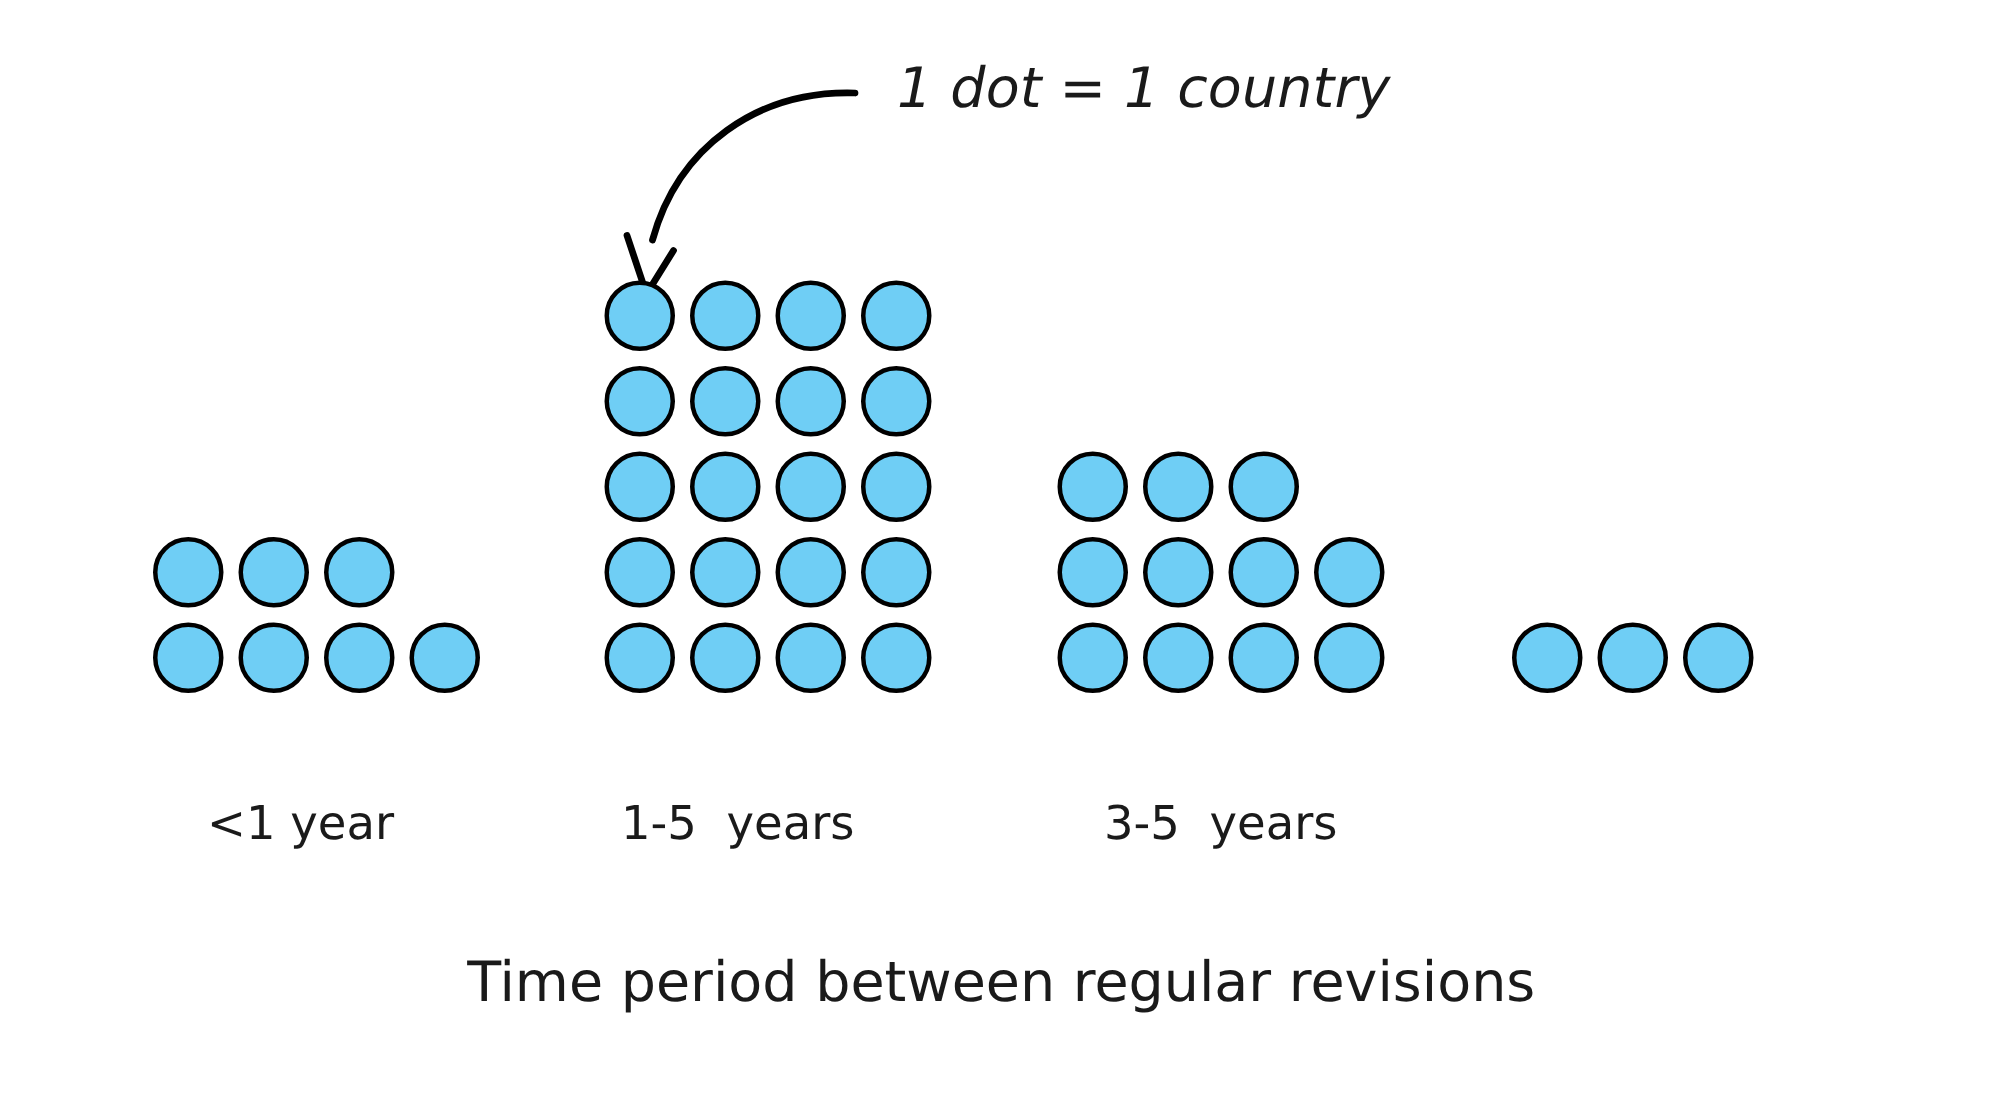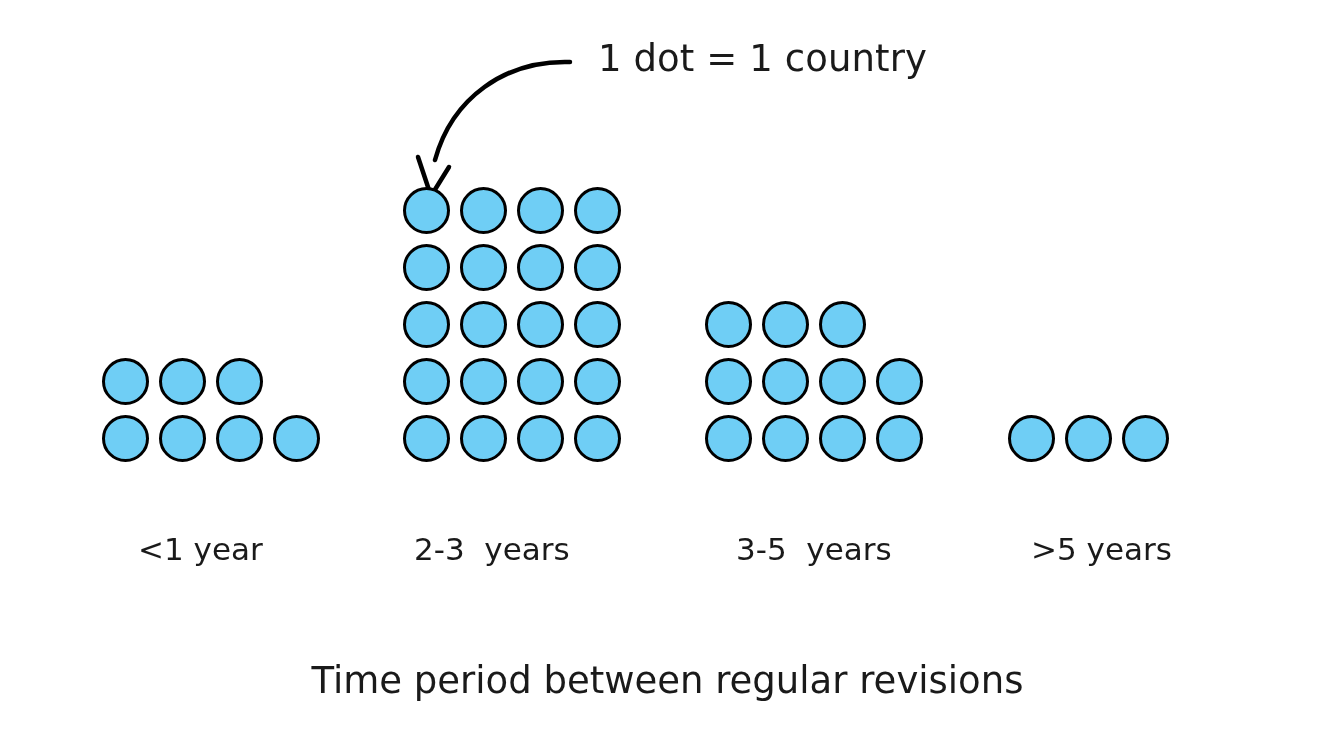--- a/index.html
+++ b/index.html
@@ -20,20 +20,21 @@
   }
   .annotation-text {
     position: absolute;
     left: 598px;
     top: 36px;
     font-size: 37px;
     line-height: 46px;
     color: #1a1a1a;
     white-space: nowrap;
     letter-spacing: 0.1px;
+    font-style: italic;
   }
   #arrow-svg {
     position: absolute;
     left: 0;
     top: 0;
     width: 1335px;
     height: 730px;
     pointer-events: none;
   }
   .dot-group {
@@ -61,21 +62,21 @@
   .group-label {
     position: absolute;
     top: 527px;
     font-size: 31px;
     line-height: 44px;
     color: #1a1a1a;
     white-space: pre;
   }
   .axis-caption {
     position: absolute;
-    top: 658px;
+    top: 632px;
     left: 0;
     width: 1335px;
     text-align: center;
     font-size: 37px;
     line-height: 46px;
     color: #1a1a1a;
     white-space: nowrap;
   }
 </style>
 </head>
@@ -130,21 +131,21 @@
       <span class="dot"></span>
       <span class="dot"></span>
     </div>
     <div class="dot-row">
       <span class="dot"></span>
       <span class="dot"></span>
       <span class="dot"></span>
       <span class="dot"></span>
     </div>
   </div>
-  <div class="group-label" style="left:414px;">2-3  years</div>
+  <div class="group-label" style="left:414px;">1-5  years</div>
 
   <div class="dot-group" style="left:705px; bottom:263px;">
     <div class="dot-row">
       <span class="dot"></span>
       <span class="dot"></span>
       <span class="dot"></span>
     </div>
     <div class="dot-row">
       <span class="dot"></span>
       <span class="dot"></span>
@@ -160,17 +161,16 @@
   </div>
   <div class="group-label" style="left:736px;">3-5  years</div>
 
   <div class="dot-group" style="left:1008px; bottom:263px;">
     <div class="dot-row">
       <span class="dot"></span>
       <span class="dot"></span>
       <span class="dot"></span>
     </div>
   </div>
-  <div class="group-label" style="left:1031px;">&gt;5 years</div>
 
   <div class="axis-caption">Time period between regular revisions</div>
 
 </div>
 
 </body></html>

